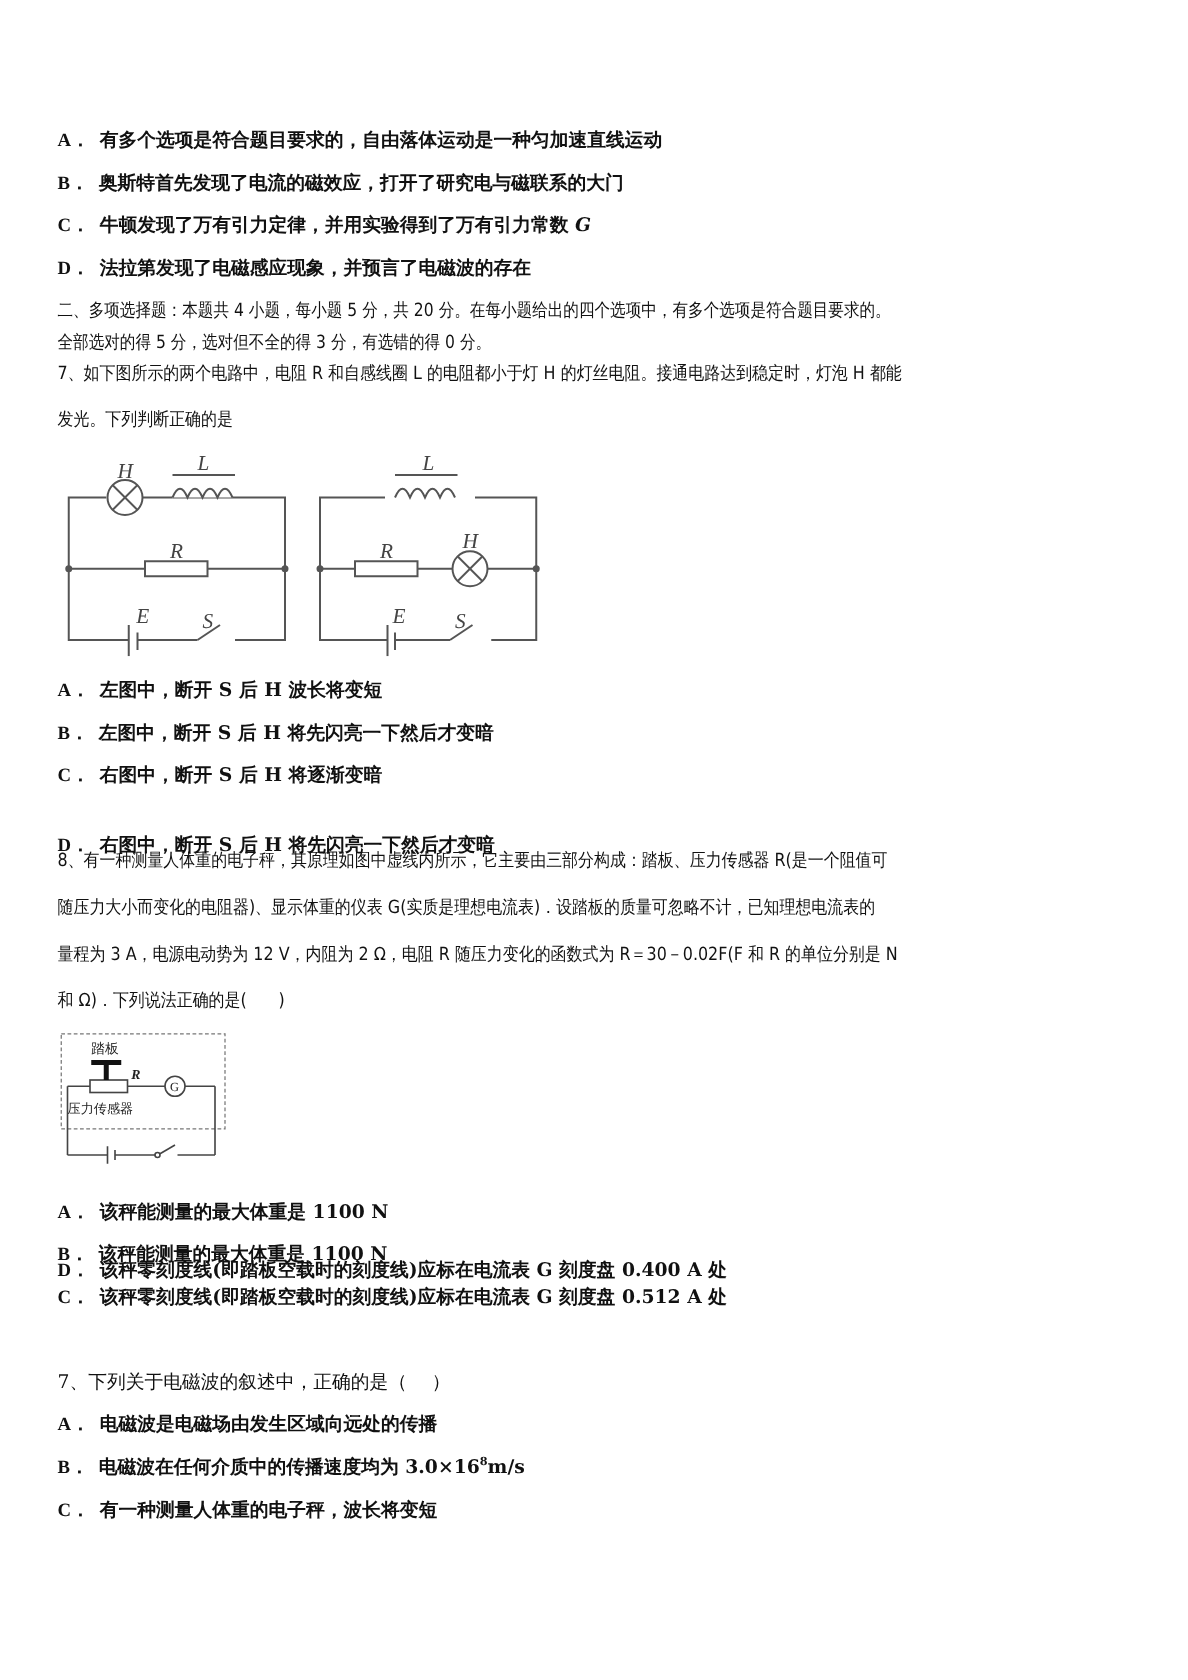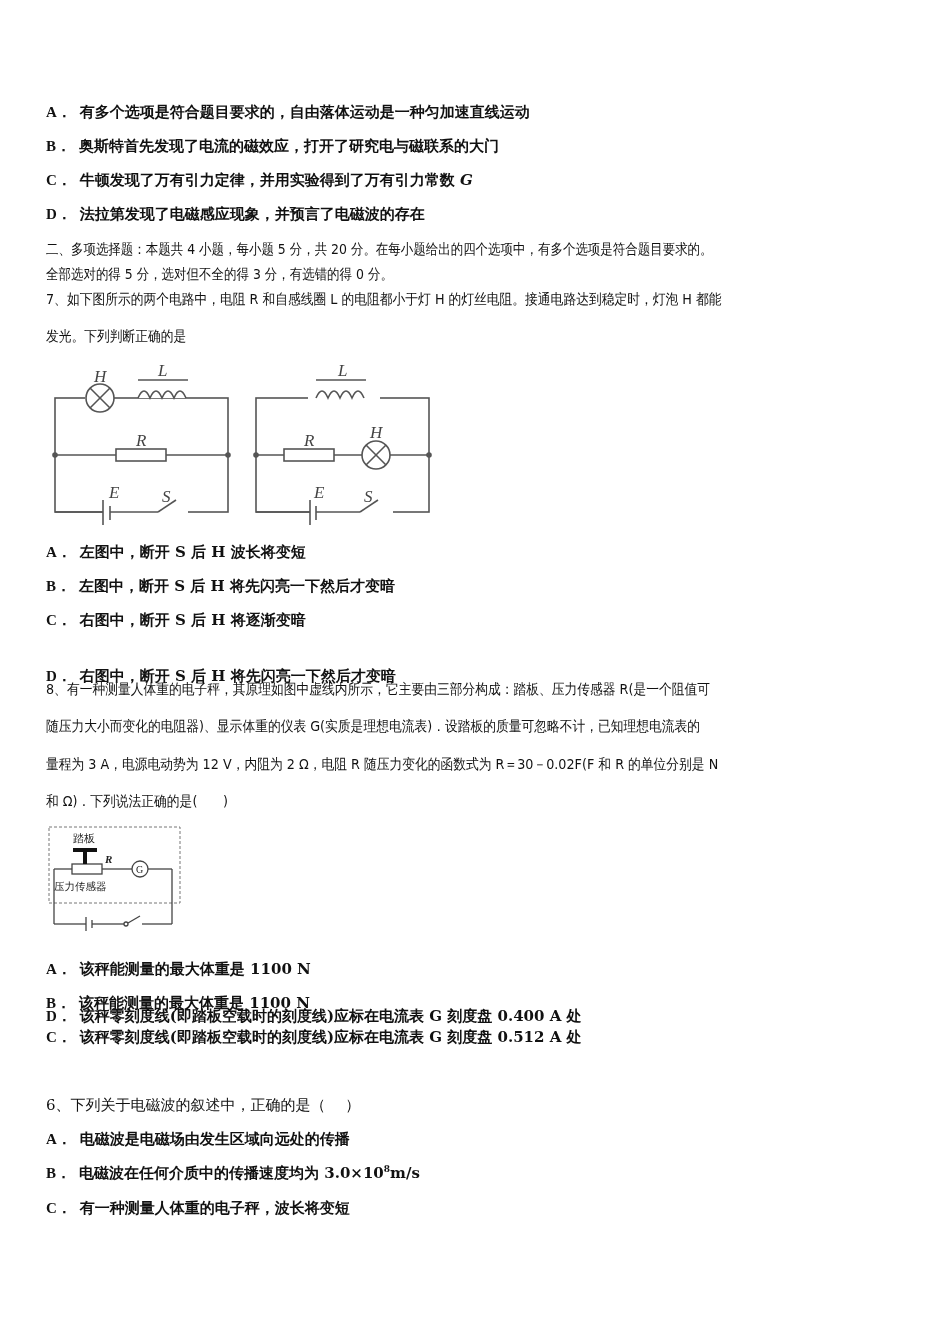--- a/index.html
+++ b/index.html
@@ -143,22 +143,22 @@
 <div class="line bold" style="top:993px">
   <span class="lab">B．</span><span>该秤能测量的最大体重是 1100 N</span>
 </div>
 <div class="line bold" style="top:1027px">
   <span class="lab">C．</span><span>该秤零刻度线(即踏板空载时的刻度线)应标在电流表 G 刻度盘 0.512 A 处</span>
 </div>
 <div class="line bold" style="top:1006px">
   <span class="lab">D．</span><span>该秤零刻度线(即踏板空载时的刻度线)应标在电流表 G 刻度盘 0.400 A 处</span>
 </div>
 
-<div class="line" style="top:1095px">6、下列关于电磁波的叙述中，正确的是（　 ）</div>
+<div class="line" style="top:1095px">7、下列关于电磁波的叙述中，正确的是（　 ）</div>
 <div class="line bold" style="top:1129px">
   <span class="lab">A．</span><span>电磁波是电磁场由发生区域向远处的传播</span>
 </div>
 <div class="line bold" style="top:1163px">
-  <span class="lab">B．</span><span>电磁波在任何介质中的传播速度均为 3.0×10</span><sup>8</sup><span>m/s</span>
+  <span class="lab">B．</span><span>电磁波在任何介质中的传播速度均为 3.0×16</span><sup>8</sup><span>m/s</span>
 </div>
 <div class="line bold" style="top:1198px">
   <span class="lab">C．</span><span>有一种测量人体重的电子秤，波长将变短</span>
 </div>
 
 </body></html>

